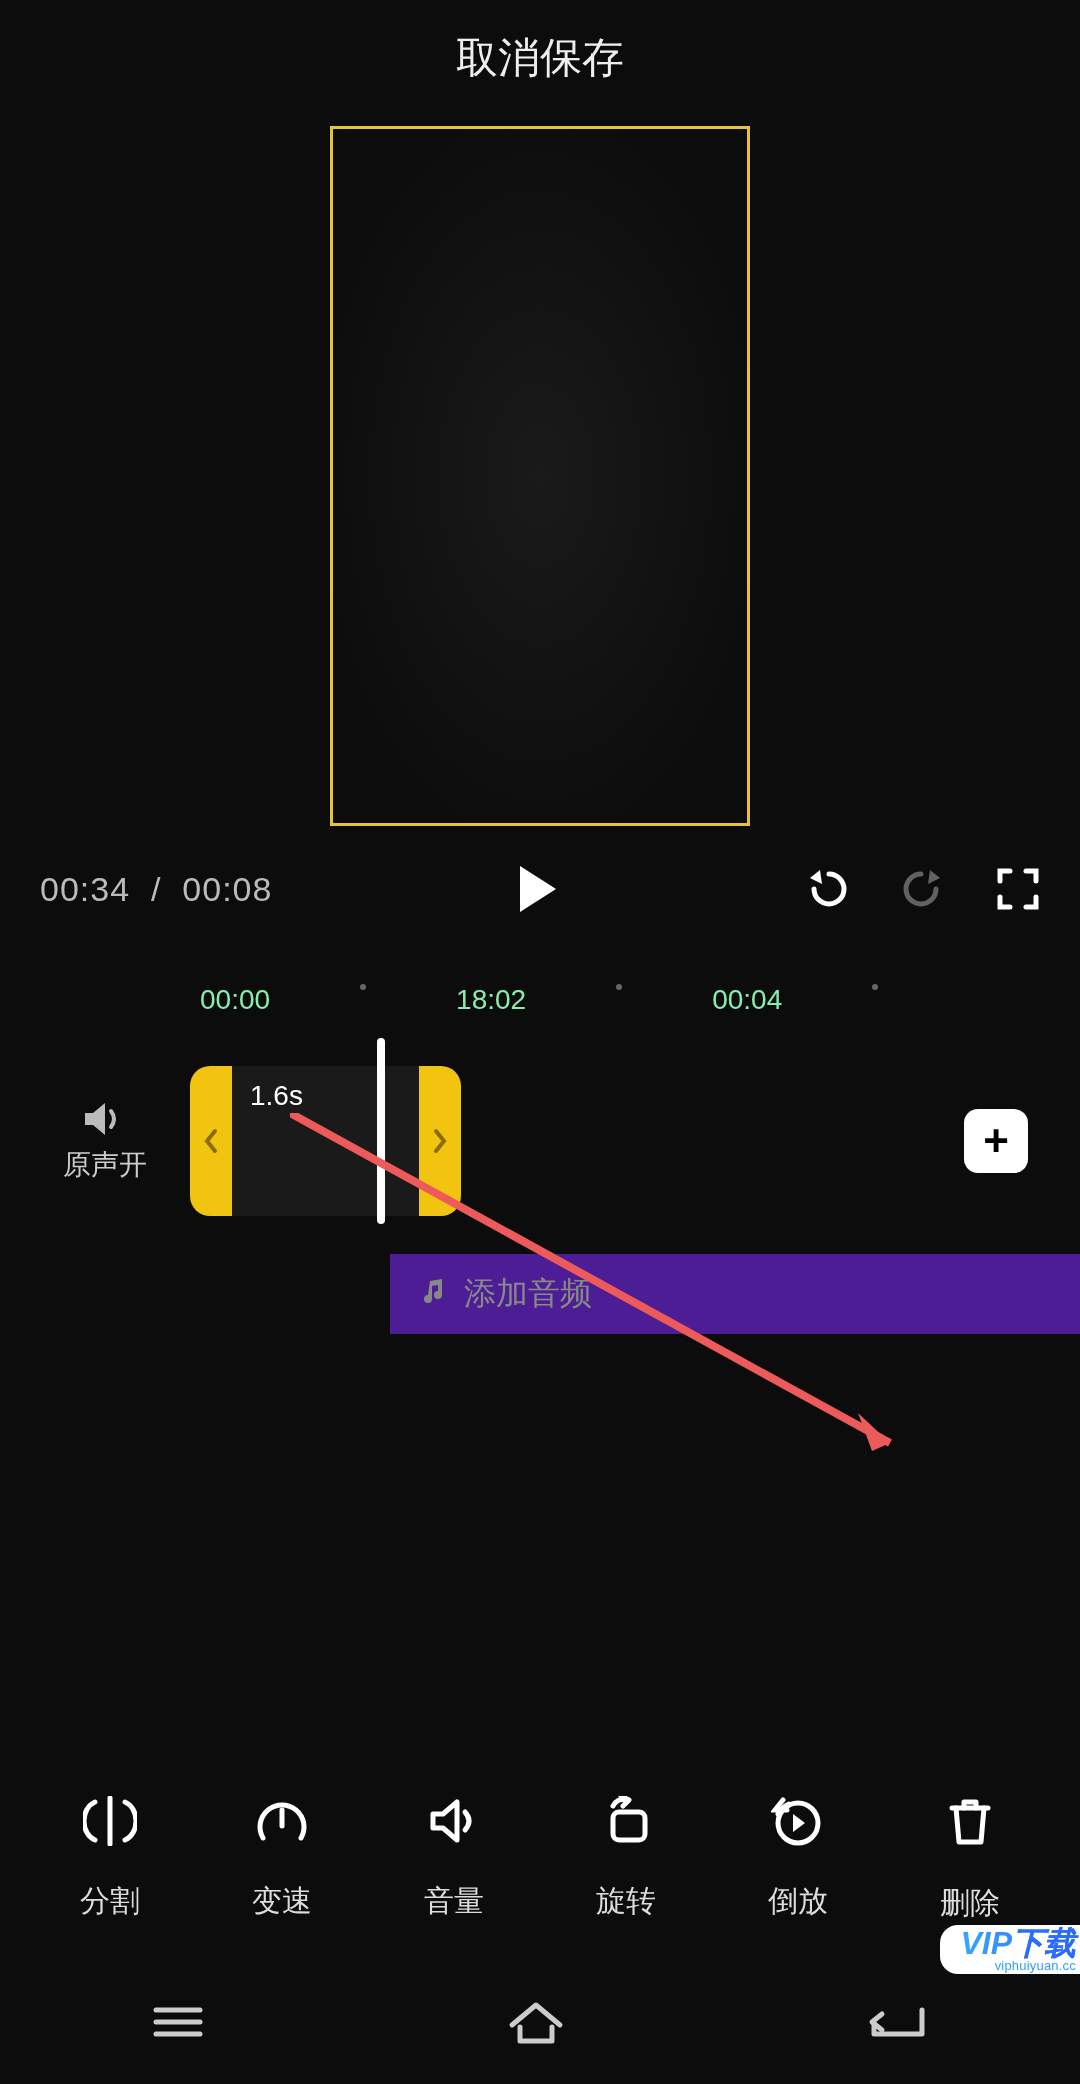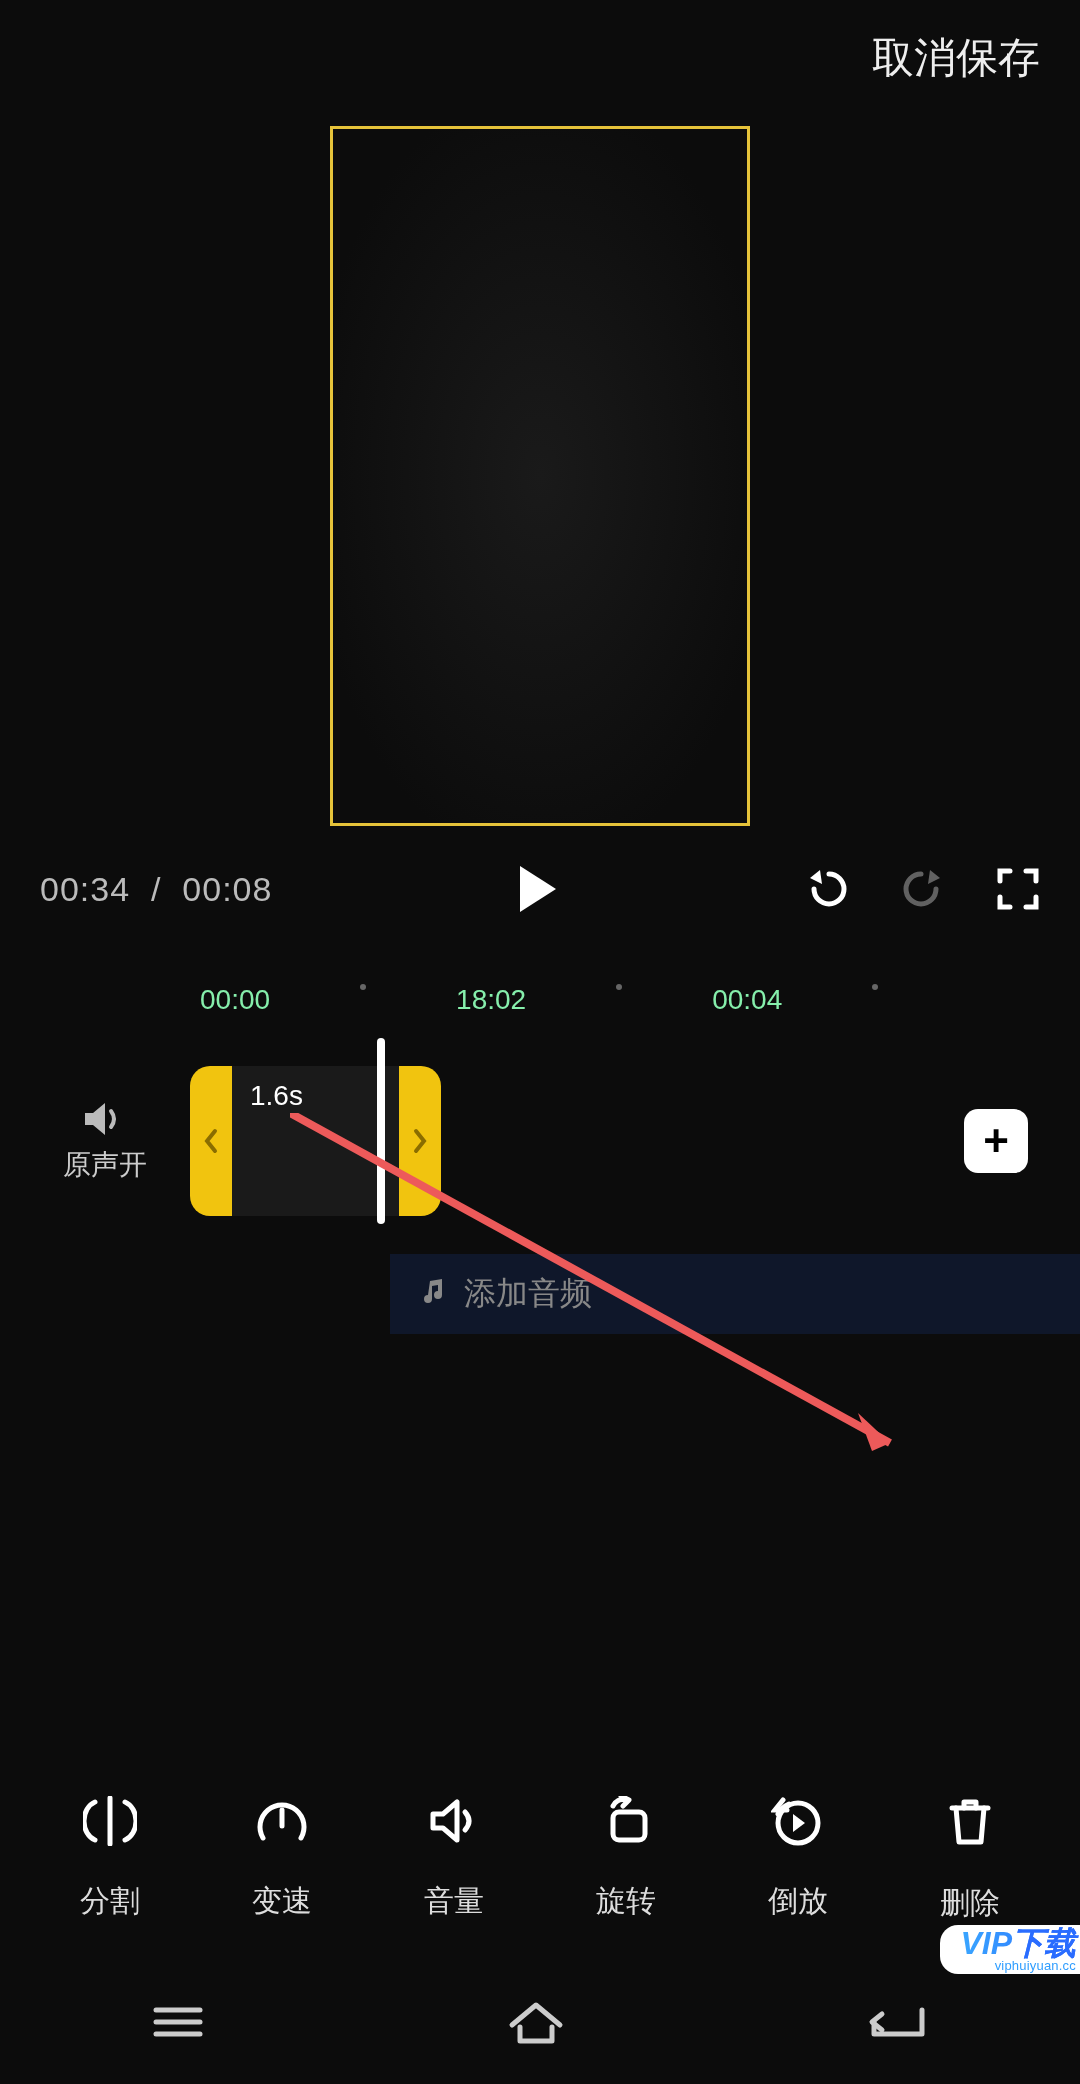--- a/index.html
+++ b/index.html
@@ -1,39 +1,39 @@
 <!DOCTYPE html>
 <html><head>
 <meta charset="utf-8">
 <style>
 *{margin:0;padding:0;box-sizing:border-box}
 body{width:1080px;height:2084px;background:#0c0c0c;font-family:sans-serif;color:#fff;position:relative;overflow:hidden}
-.header{display:flex;justify-content:flex-end;align-items:center;padding:30px 40px}
+.header{display:flex;justify-content:center;align-items:center;padding:30px 40px}
 .header span{font-size:42px;color:#eee}
 .preview-wrap{display:flex;justify-content:center;margin-top:10px}
 .preview{width:420px;height:700px;border:3px solid #e6c33a;background:radial-gradient(ellipse at center,#1a1a1a 0%,#0c0c0c 80%)}
 .controls{display:flex;align-items:center;padding:28px 40px;margin-top:10px}
 .time{font-size:34px;color:#bbb;flex:0 0 auto;letter-spacing:1px}
 .play{flex:1;display:flex;justify-content:center}
 .ctrl-right{display:flex;gap:50px;align-items:center}
 .icon-btn svg{display:block}
 .ruler{display:flex;align-items:flex-start;padding:0 40px;margin-top:42px;color:#86efac;font-size:28px}
 .ruler .t{margin-right:90px}
 .ruler .dot{width:6px;height:6px;border-radius:50%;background:#666;margin-right:90px;display:inline-block}
 .timeline{position:relative;margin-top:40px;display:flex;align-items:center;padding-left:40px;height:170px}
 .sound{display:flex;flex-direction:column;align-items:center;color:#ccc;font-size:28px;width:130px;gap:0}
 .clip{position:relative;display:flex;align-items:center;height:150px;margin-left:20px}
 .handle{width:42px;height:150px;background:#f1c40f;display:flex;align-items:center;justify-content:center;color:#333}
 .handle.l{border-radius:20px 0 0 20px}
 .handle.r{border-radius:0 20px 20px 0}
-.clip-body{width:167px;height:150px;background:#1a1a1a;position:relative}
+.clip-body{width:187px;height:150px;background:#1a1a1a;position:relative}
 .clip-dur{position:absolute;top:14px;left:18px;font-size:28px;color:#fff}
 .playhead{position:absolute;left:377px;top:-18px;width:8px;height:186px;background:#fff;border-radius:4px}
 .add-btn{position:absolute;right:52px;top:50%;transform:translateY(-50%);width:64px;height:64px;background:#fff;border-radius:14px;display:flex;align-items:center;justify-content:center;color:#000;font-size:44px;font-weight:bold}
-.audio-bar{margin-left:390px;margin-top:28px;margin-right:0;height:80px;background:#0f172a;display:flex;align-items:center;padding-left:30px;gap:16px;color:#888;font-size:32px}
+.audio-bar{margin-left:390px;margin-top:28px;margin-right:0;height:80px;background:#4c1d95;display:flex;align-items:center;padding-left:30px;gap:16px;color:#888;font-size:32px}
 .arrow{position:absolute;left:290px;top:1113px;width:640px;height:360px;pointer-events:none}
 .toolbar{position:absolute;bottom:160px;left:0;right:0;display:flex;justify-content:space-around;color:#ddd;padding:0 24px}
 .tool{display:flex;flex-direction:column;align-items:center;gap:28px;font-size:30px}
 .navbar{position:absolute;bottom:0;left:0;right:0;height:120px;background:#0c0c0c;display:flex;justify-content:space-around;align-items:center}
 .watermark{position:absolute;right:0;bottom:110px;background:#fff;border-radius:18px 0 0 18px;padding:2px 4px 2px 20px;display:flex;flex-direction:column;align-items:flex-end;line-height:1}
 .wm1{font-size:32px;font-weight:900;font-style:italic;background:linear-gradient(90deg,#3aa6ff,#2a6cff);-webkit-background-clip:text;color:transparent}
 .wm1 .x{color:#2a6cff}
 .wm2{font-size:13px;color:#309eff;letter-spacing:0.2px}
 </style>
 </head>

